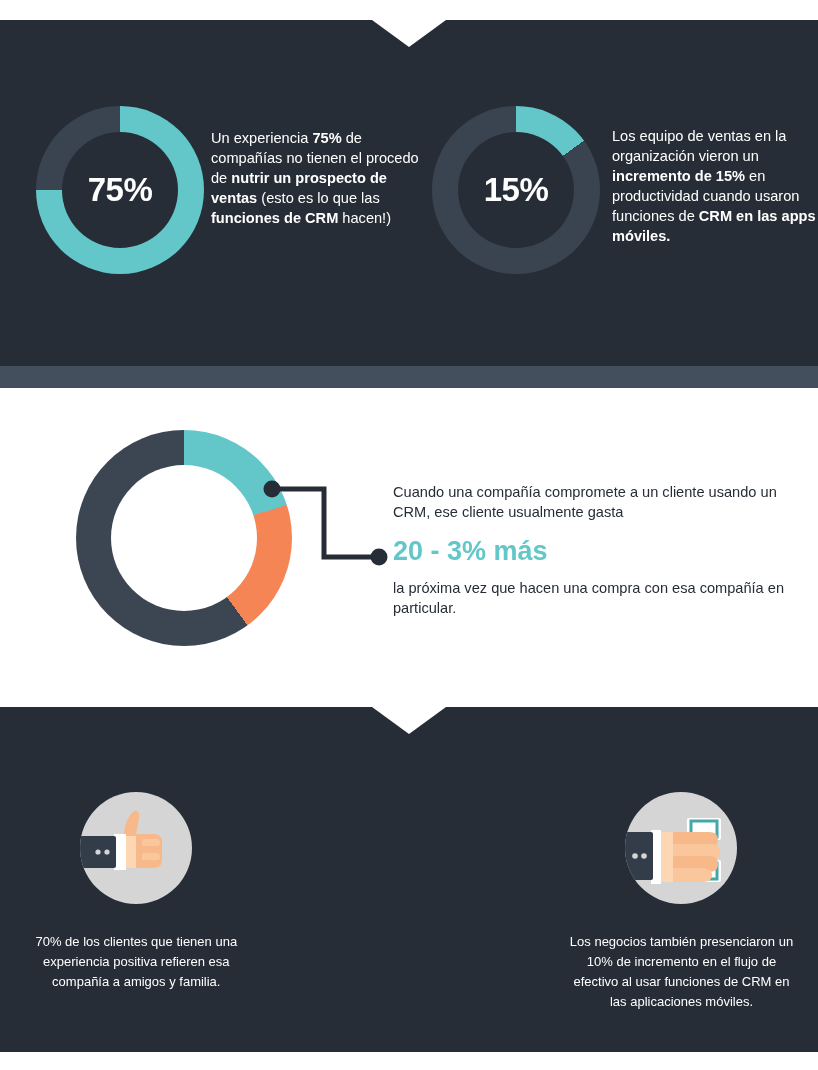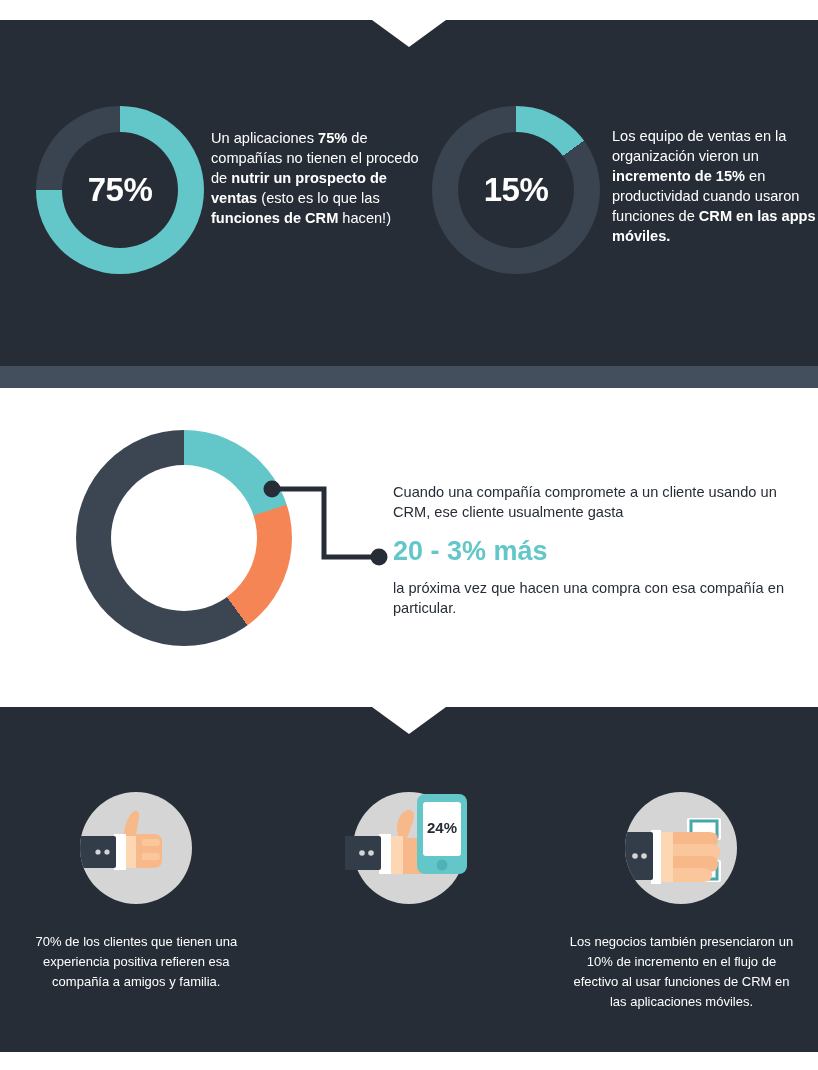--- a/index.html
+++ b/index.html
@@ -197,21 +197,21 @@
   <div class="sec1">
     <div class="notch-white-top"></div>
 
     <div class="stat-row">
 
       <div class="stat-block b1">
         <div class="donut-sm" id="donut75" style="background: conic-gradient(rgb(99, 199, 201) 0%, rgb(99, 199, 201) 75%, rgb(58, 68, 80) 75%, rgb(58, 68, 80) 100%);">
           <div class="hole"></div>
           <div class="lbl">75%</div>
         </div>
-        <div class="stat-txt" id="txt75"><span>Un aplicaciones </span><b>75%</b><span> de compañías no tienen el procedo de </span><b>nutrir un prospecto de ventas</b><span> (esto es lo que las </span><b>funciones de CRM</b><span> hacen!)</span></div>
+        <div class="stat-txt" id="txt75"><span>Un experiencia </span><b>75%</b><span> de compañías no tienen el procedo de </span><b>nutrir un prospecto de ventas</b><span> (esto es lo que las </span><b>funciones de CRM</b><span> hacen!)</span></div>
       </div>
 
       <div class="stat-block b2">
         <div class="donut-sm" id="donut15" style="background: conic-gradient(rgb(99, 199, 201) 0%, rgb(99, 199, 201) 15%, rgb(58, 68, 80) 15%, rgb(58, 68, 80) 100%); text-align: center;">
           <div class="hole"></div>
           <div class="lbl">15%</div>
         </div>
         <div class="stat-txt" id="txt15"><span>Los equipo de ventas en la organización vieron un </span><b>incremento de 15%</b><span> en productividad cuando usaron funciones de </span><b>CRM en las apps móviles.</b></div>
       </div>
 
@@ -271,37 +271,20 @@
               <rect x="-4" y="44" width="40" height="32" rx="2" fill="#333d49"></rect>
               <circle cx="18" cy="60" r="2.6" fill="#d5d5d5"></circle>
               <circle cx="27" cy="60" r="2.6" fill="#d5d5d5"></circle>
             </g>
           </svg>
         </div>
         <div class="card-txt">70% de los clientes que tienen una experiencia positiva refieren esa compañía a amigos y familia.</div>
       </div>
 
       <div class="card c2">
-        <div class="icon-wrap">
-          <div class="circle-bg" style="top:12px"></div>
-          <svg class="icon-svg" width="140" height="124" viewBox="0 0 140 124" style="left:-8px;top:0">
-
-            <path d="M52 48 C52 38 58 30 64 30 C69 30 70 35 68 41 L62 58 L86 58 C93 58 97 62 97 68 L97 84 C97 90 92 94 85 94 L58 94 Z" fill="#f7b98a"></path>
-            <rect x="44" y="56" width="14" height="38" fill="#fdd7b3"></rect>
-            <rect x="34" y="54" width="12" height="40" fill="#ffffff"></rect>
-            <rect x="-2" y="56" width="38" height="34" rx="2" fill="#333d49"></rect>
-            <circle cx="17" cy="73" r="2.8" fill="#d5d5d5"></circle>
-            <circle cx="26" cy="73" r="2.8" fill="#d5d5d5"></circle>
-
-            <rect x="72" y="14" width="50" height="80" rx="8" fill="#63c7c9"></rect>
-            <rect x="78" y="22" width="38" height="54" rx="3" fill="#ffffff"></rect>
-            <circle cx="97" cy="85" r="5.5" fill="#4fb3b6"></circle>
-            <text x="97" y="53" text-anchor="middle" font-family="Liberation Sans, sans-serif" font-size="15" font-weight="bold" fill="#262d36">24%</text>
-          </svg>
-        </div>
       </div>
 
       <div class="card c3">
         <div class="icon-wrap">
           <div class="circle-bg"></div>
           <svg class="icon-svg" width="112" height="112" viewBox="0 0 112 112">
             <defs>
                 <clipPath id="cl3">
                   <circle cx="56" cy="56" r="56"></circle>
                 </clipPath>

